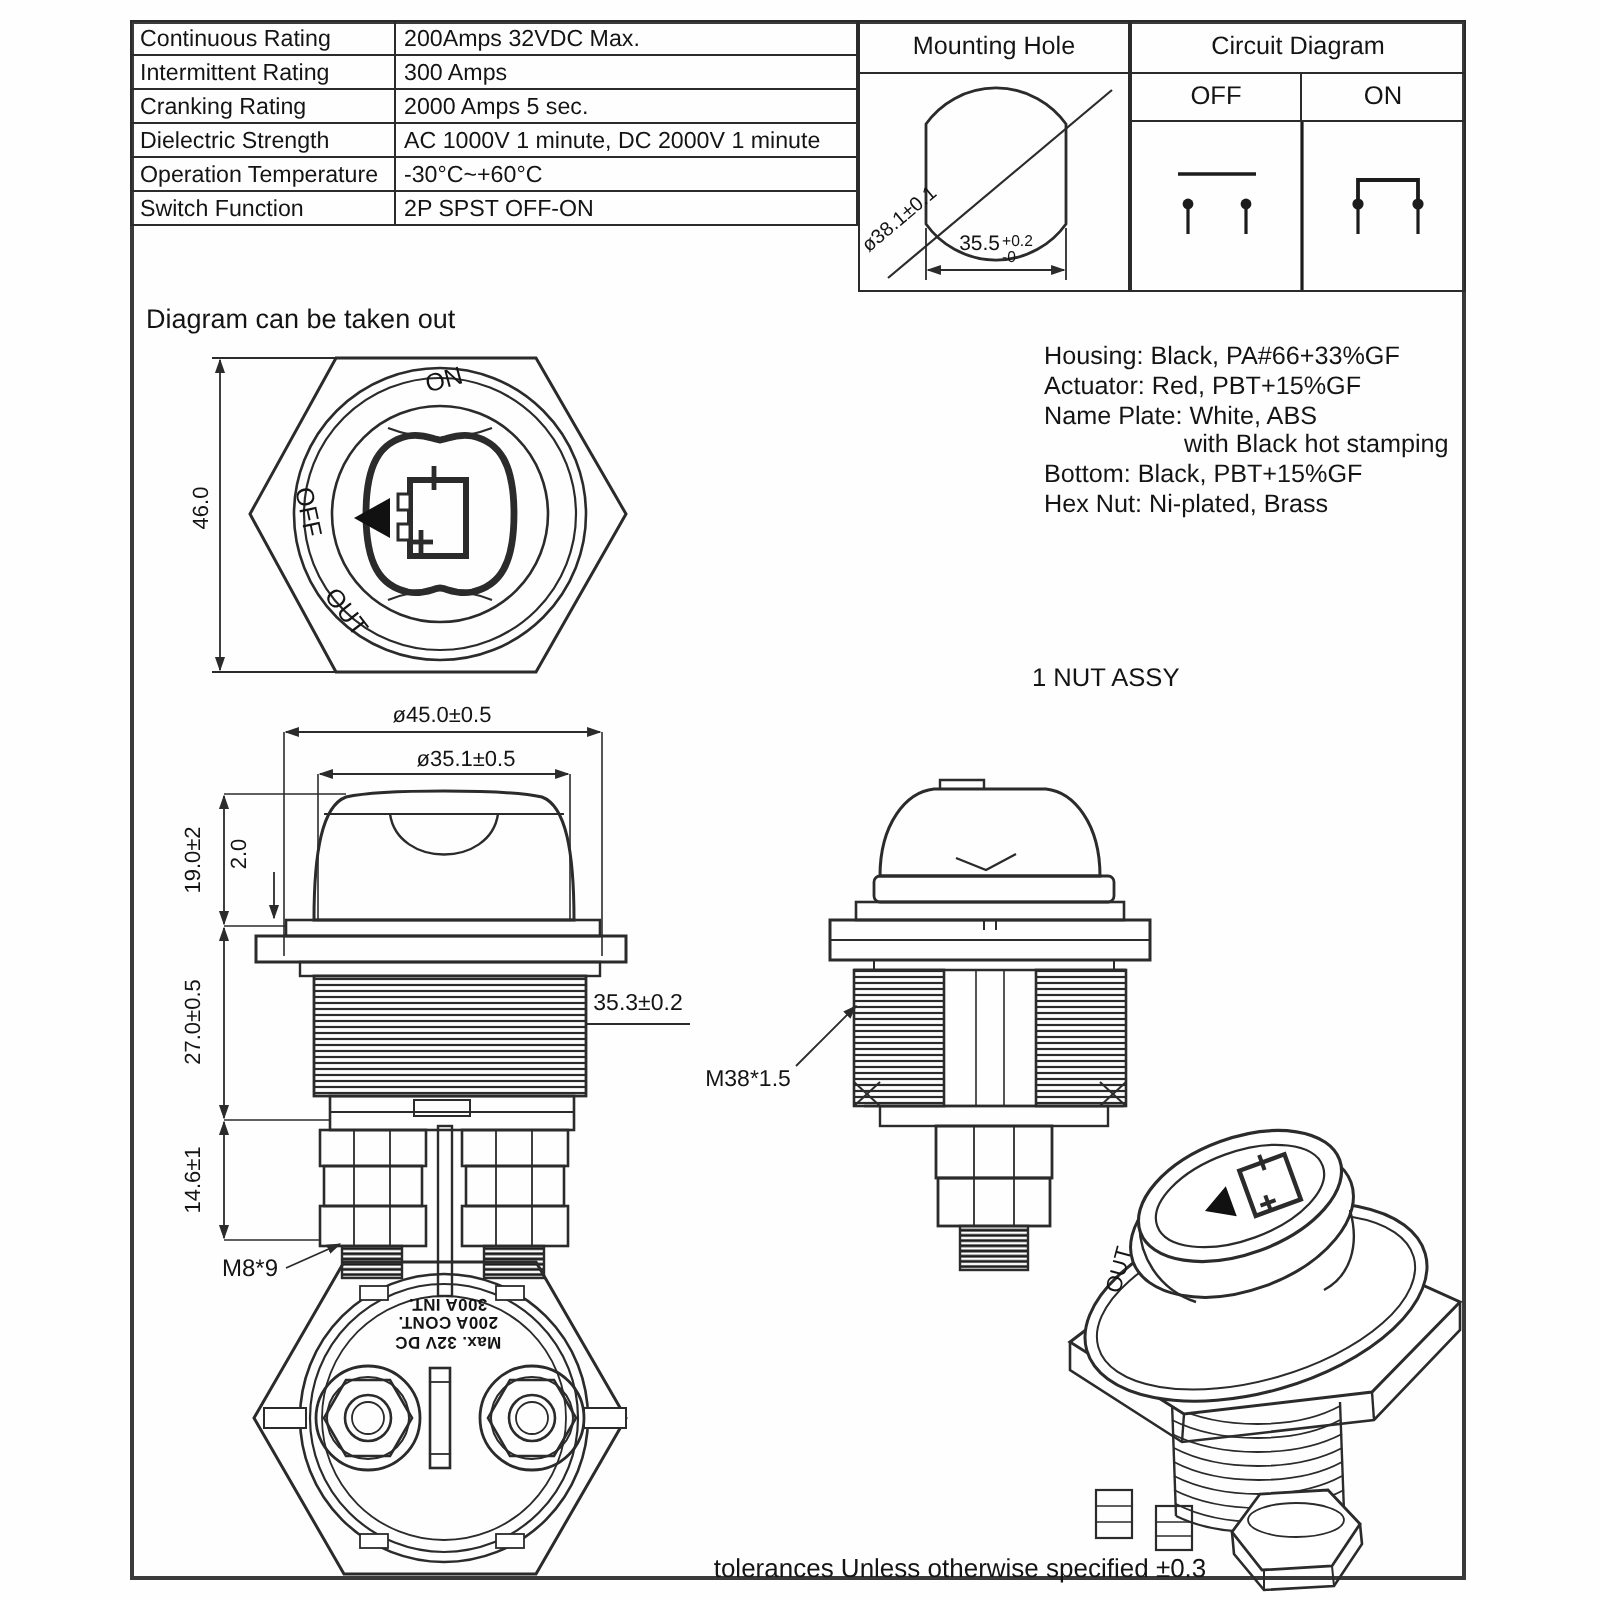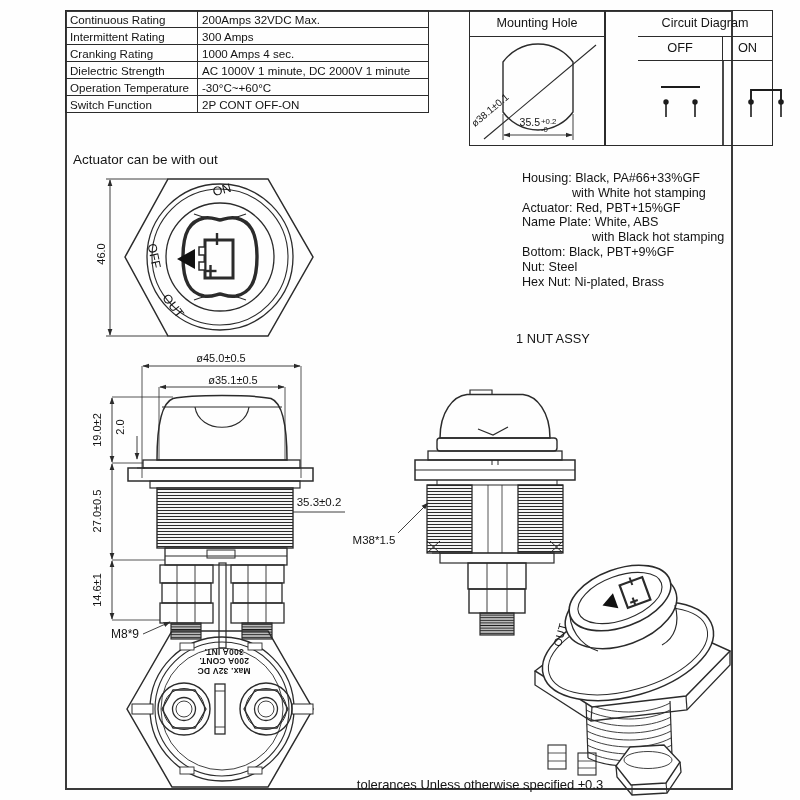--- a/index.html
+++ b/index.html
@@ -7,23 +7,23 @@
         font-family:"Liberation Sans",sans-serif;color:#141414;overflow:hidden;}
   .frame{box-sizing:border-box;position:absolute;left:65px;top:10px;width:668px;height:780px;
          border:2px solid #3a3a3a;}
   
   table.spec{position:absolute;left:65px;top:10px;width:364px;border-collapse:collapse;
              table-layout:fixed;}
   table.spec td{box-sizing:border-box;border:1.6px solid #2b2b2b;height:17px;
                 font-size:11.6px;padding:0 2px 0 4px;white-space:nowrap;overflow:hidden;}
   table.spec td.k{width:132px;}
   
-  .box{box-sizing:border-box;position:absolute;border:1.6px solid #2b2b2b;margin-left:40px;}
+  .box{box-sizing:border-box;position:absolute;border:1.6px solid #2b2b2b;}
   .mbox{left:429px;top:10px;width:136px;height:136px;}
-  .cbox{left:565px;top:10px;width:168px;height:136px;padding-left:32px;}
+  .cbox{left:565px;top:10px;width:168px;height:136px;}
   .hd{height:25px;line-height:25px;text-align:center;border-bottom:1.6px solid #2b2b2b;
       font-size:12.6px;}
   .sub{display:flex;height:23px;border-bottom:1.6px solid #2b2b2b;}
   .sub .c1{box-sizing:border-box;width:85px;border-right:1.6px solid #2b2b2b;
            text-align:center;line-height:22px;font-size:12.8px;}
   .sub .c2{flex:1;text-align:center;line-height:22px;font-size:12.8px;}
   .cbody{position:relative;height:84px;}
   .mbody{position:relative;height:107px;}
   
   .lbl{position:absolute;transform:translate(-50%,-50%);white-space:nowrap;
@@ -55,33 +55,33 @@
         <tr>
           <td class="k">Continuous Rating</td>
           <td>200Amps 32VDC Max.</td>
         </tr>
     <tr>
           <td class="k">Intermittent Rating</td>
           <td>300 Amps</td>
         </tr>
     <tr>
           <td class="k">Cranking Rating</td>
-          <td>1000 Amps  4 sec.</td>
+          <td>2000 Amps  5 sec.</td>
         </tr>
     <tr>
           <td class="k">Dielectric Strength</td>
           <td>AC 1000V 1 minute, DC 2000V 1 minute</td>
         </tr>
     <tr>
           <td class="k">Operation Temperature</td>
           <td>-30°C~+60°C</td>
         </tr>
     <tr>
           <td class="k">Switch Function</td>
-          <td>2P CONT OFF-ON</td>
+          <td>2P SPST OFF-ON</td>
         </tr>
   </tbody>
     </table>
 
   <div class="box mbox">
     <div class="hd">Mounting Hole</div>
     <div class="mbody">
       <svg width="133" height="107" viewBox="0 0 133 107" fill="none" stroke="#2b2b2b">
         <defs>
           <marker id="a0" viewBox="0 0 10 10" refX="9" refY="5" markerWidth="8" markerHeight="8" orient="auto-start-reverse">
@@ -126,21 +126,21 @@
           <path d="M113,41 L113,29 L143,29 L143,41" stroke-width="1.9"></path>
           <circle cx="113" cy="41" r="2.8" fill="#1c1c1c" stroke="none"></circle>
           <circle cx="143" cy="41" r="2.8" fill="#1c1c1c" stroke="none"></circle>
           <line x1="113" y1="41" x2="113" y2="56" stroke-width="1.6"></line>
           <line x1="143" y1="41" x2="143" y2="56" stroke-width="1.6"></line>
         </g>
       </svg>
     </div>
   </div>
 
-  <div class="note" style="left:73px;top:152px;font-size:13.5px">Actuator can be with out</div>
+  <div class="note" style="left:73px;top:152px;font-size:13.5px">Diagram can be taken out</div>
 
   <div class="view" style="left:90px;top:170px;width:240px;height:185px">
     <svg width="240" height="185" viewBox="0 0 240 185" fill="none" stroke="#2b2b2b">
       <defs>
         <marker id="a1" viewBox="0 0 10 10" refX="9" refY="5" markerWidth="8" markerHeight="8" orient="auto-start-reverse">
           <path d="M0,1.5 L10,5 L0,8.5 z" fill="#2b2b2b" stroke="none"></path>
         </marker>
       </defs>
       <polygon points="35,87 78,9 178,9 223,87 178,166 78,166" stroke-width="1.5"></polygon>
       <circle cx="130" cy="87" r="73" stroke-width="1.3"></circle>
@@ -163,26 +163,24 @@
       <line x1="20" y1="10" x2="20" y2="165" stroke-width="0.9" marker-start="url(#a1)" marker-end="url(#a1)"></line>
     </svg>
     <span class="lbl" style="left:132px;top:20px;transform:translate(-50%,-50%) rotate(-15deg);font-size:12.5px">ON</span>
     <span class="lbl" style="left:64px;top:86px;transform:translate(-50%,-50%) rotate(78deg);font-size:12.5px">OFF</span>
     <span class="lbl" style="left:83px;top:136px;transform:translate(-50%,-50%) rotate(52deg);font-size:12.5px">OUT</span>
     <span class="lbl" style="left:11px;top:84px;transform:translate(-50%,-50%) rotate(-90deg)">46.0</span>
   </div>
 
   <div class="mat">
     <div class="i1">Housing: Black, PA#66+33%GF</div>
-    <div class="iA">with White hot stamping</div>
     <div class="i1">Actuator: Red, PBT+15%GF</div>
     <div class="i1">Name Plate: White, ABS</div>
     <div class="iB">with Black hot stamping</div>
-    <div class="i1">Bottom: Black, PBT+9%GF</div>
-    <div class="i1">Nut: Steel</div>
+    <div class="i1">Bottom: Black, PBT+15%GF</div>
     <div class="i1">Hex Nut: Ni-plated, Brass</div>
   </div>
   <div class="note" style="left:516px;top:331px;font-size:12.8px">1 NUT ASSY</div>
 
   <div class="view" style="left:75px;top:350px;width:270px;height:305px">
     <svg width="270" height="305" viewBox="0 0 270 305" fill="none" stroke="#2b2b2b">
       <defs>
         <marker id="a2" viewBox="0 0 10 10" refX="9" refY="5" markerWidth="8" markerHeight="8" orient="auto-start-reverse">
           <path d="M0,1.5 L10,5 L0,8.5 z" fill="#2b2b2b" stroke="none"></path>
         </marker>

